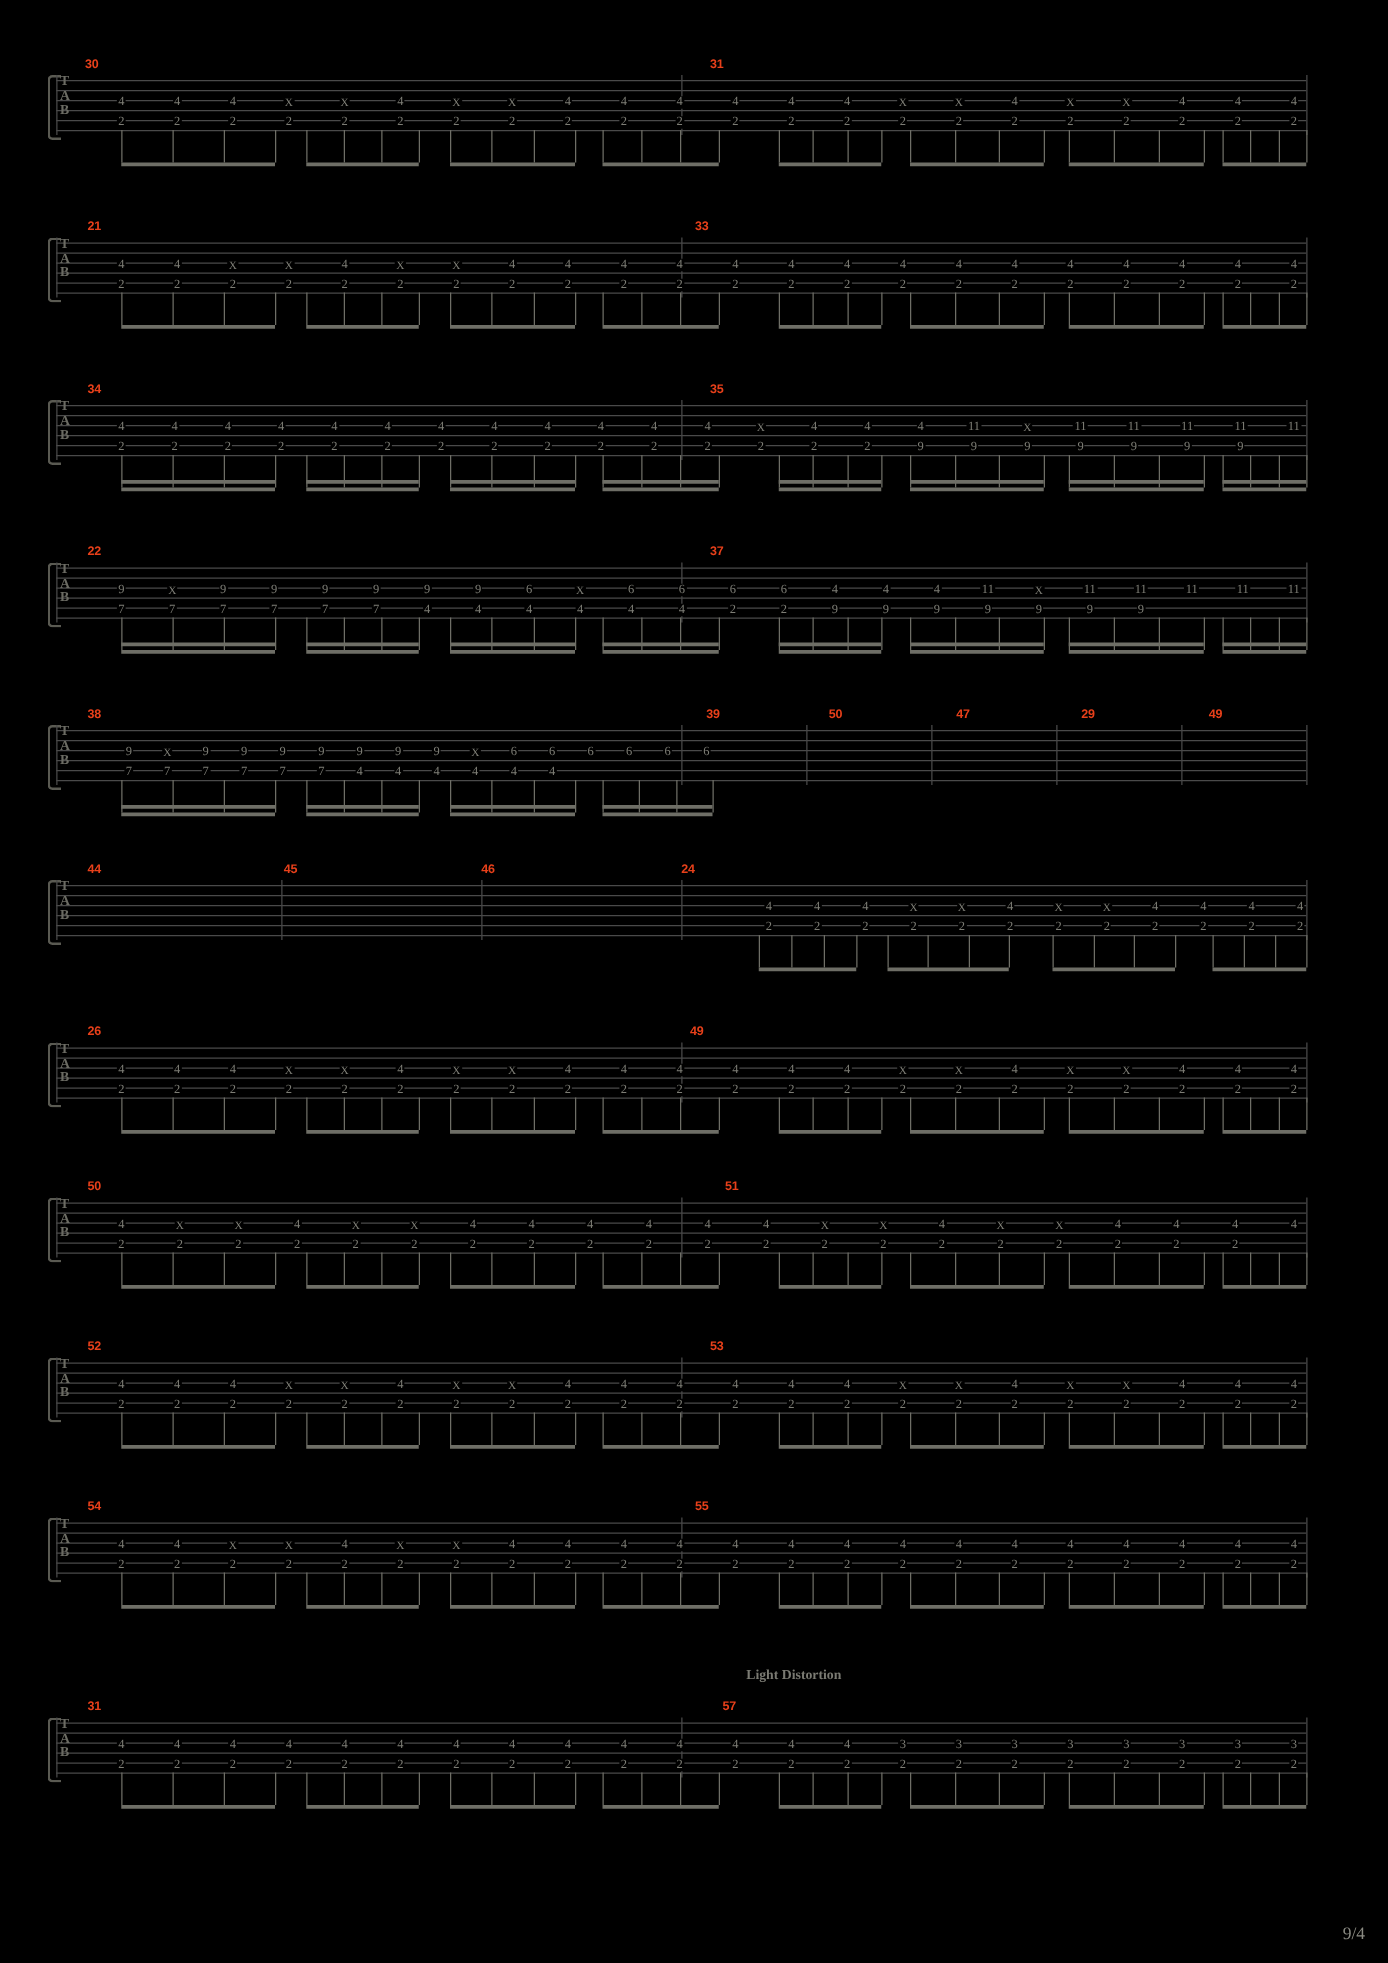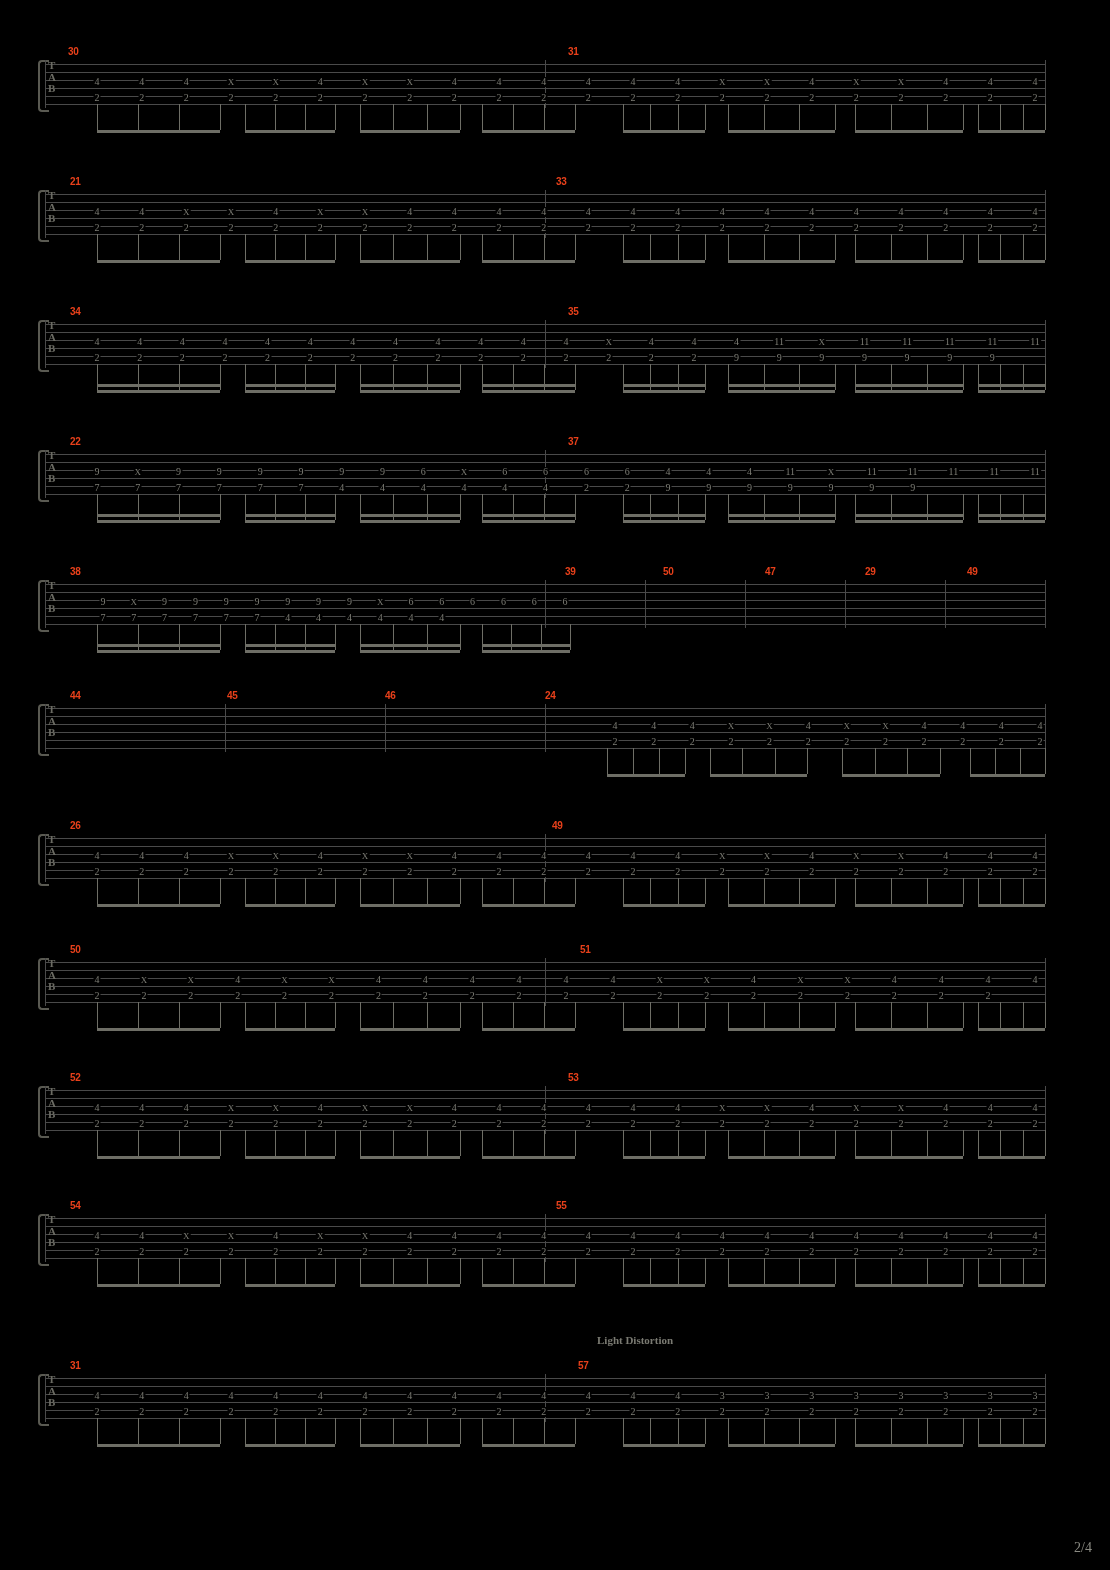--- a/index.html
+++ b/index.html
@@ -1259,14 +1259,14 @@
         <div class="stem" style="left: 927px; top: 58px; height: 26px;"></div>
         <div class="stem" style="left: 963px; top: 58px; height: 26px;"></div>
         <div class="beam" style="left: 978px; width: 67px; top: 84px;"></div>
         <div class="stem" style="left: 978px; top: 58px; height: 26px;"></div>
         <div class="stem" style="left: 1000.33px; top: 58px; height: 26px;"></div>
         <div class="stem" style="left: 1022.67px; top: 58px; height: 26px;"></div>
         <div class="stem" style="left: 1045px; top: 58px; height: 26px;"></div>
       </div>
     </div>
   <div class="marker-text" style="left:597px; top:1334px;">Light Distortion</div>
-  <div class="pagenum">2/4</div>
+  <div class="pagenum">9/4</div>
 </div>
 
 </body></html>

